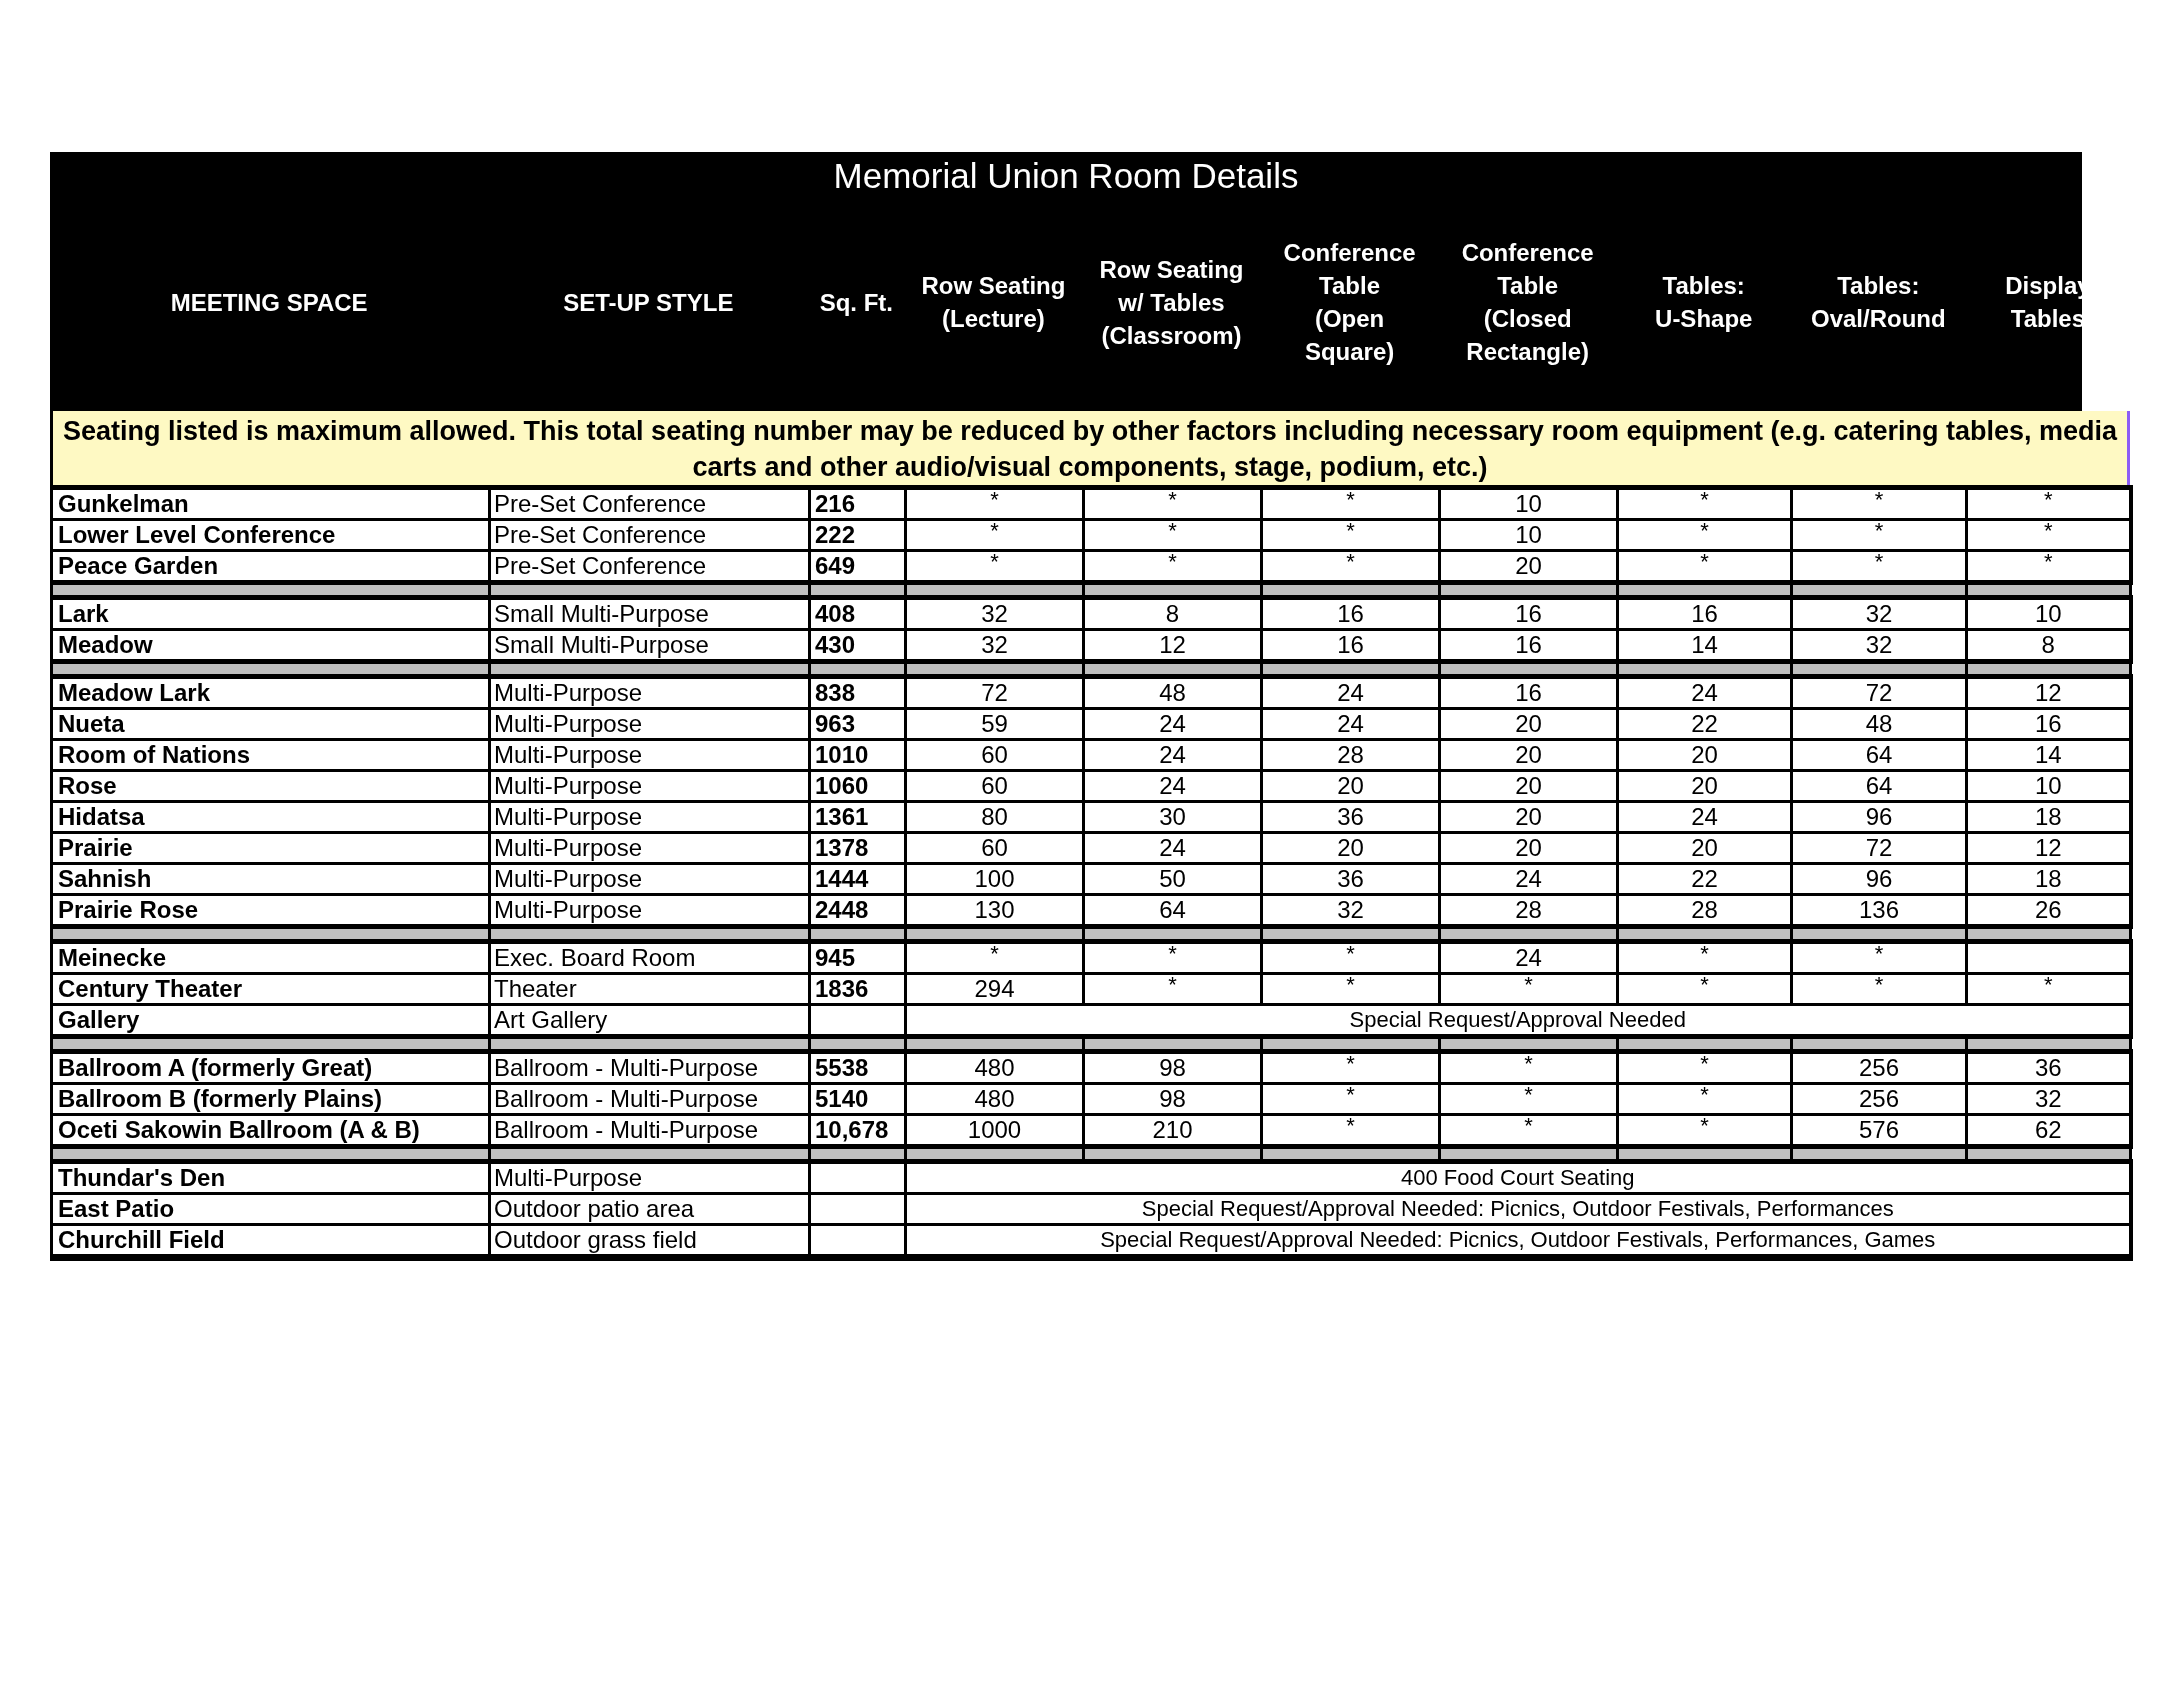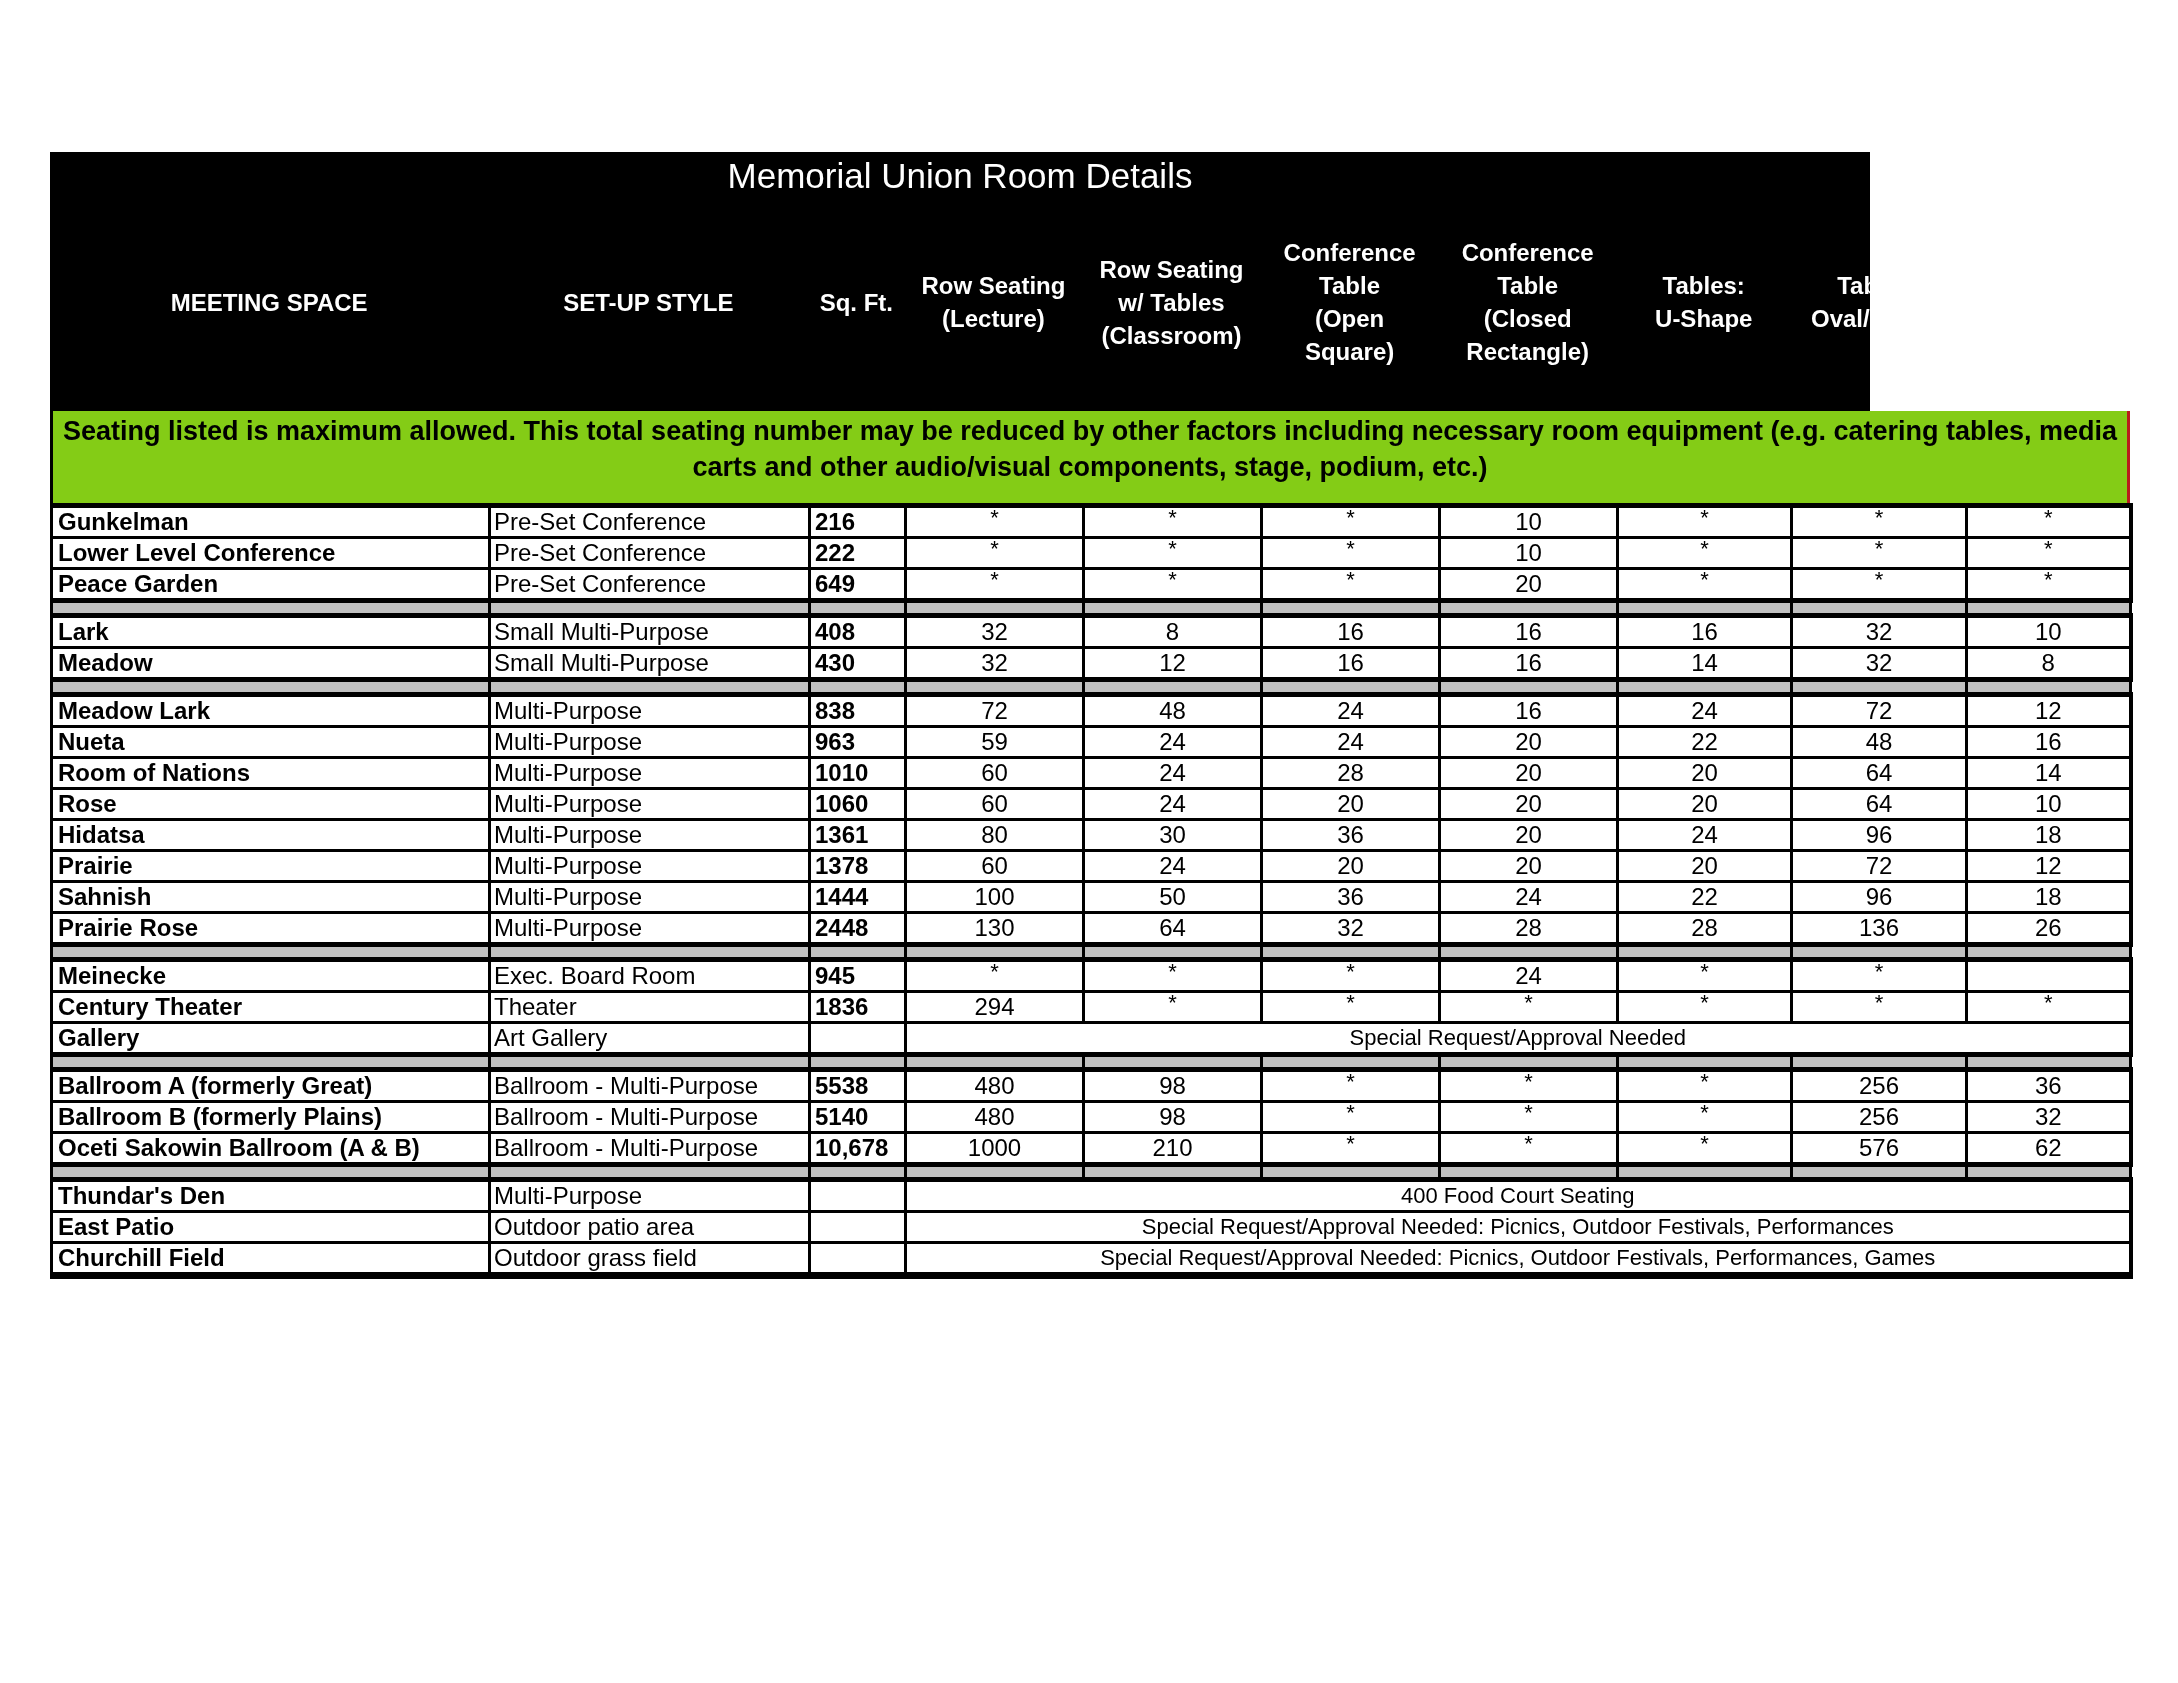--- a/index.html
+++ b/index.html
@@ -1,28 +1,28 @@
 <!DOCTYPE html>
 <html><head>
 <meta charset="utf-8">
 <style>
   html, body { margin: 0; padding: 0; background: #ffffff; }
   body { width: 2178px; height: 1683px; position: relative; overflow: hidden;
          font-family: "Liberation Sans", sans-serif; color: #000; }
   #sheet { position: absolute; left: 50px; top: 152px; width: 2080px; }
-  .hdr { background: #000; color: #fff; position: relative; height: 259px; width: 1820px; }
+  .hdr { background: #000; color: #fff; position: relative; height: 259px; width: 2032px; }
   .title { position: absolute; left: 0; right: 0; top: 4px; text-align: center;
            font-size: 35px; font-weight: normal; letter-spacing: 0; }
   table.cols { position: absolute; left: 0; top: 40px; width: 2080px; height: 220px;
                border-collapse: collapse; table-layout: fixed; }
   table.cols td { color: #fff; font-weight: bold; font-size: 24px; text-align: center;
                   vertical-align: middle; line-height: 33px; padding: 0 2px; }
-  .note { border-left: 3px solid #000; border-right: 3px solid #b91c1c; background: #84cc16;
+  .note { border-left: 3px solid #000; border-right: 3px solid #8b5cf6; background: #fef9c3;
           text-align: center; font-weight: bold; font-size: 27px; line-height: 36px;
-          padding: 2px 8px 3px 8px; height: 92px; box-sizing: border-box; }
+          padding: 2px 8px 3px 8px; height: 74px; box-sizing: border-box; }
   table.grid { width: 2080px; border-collapse: collapse; table-layout: fixed; }
   table.grid td { border: 3px solid #000; padding: 0 4px; height: 28px; font-size: 24px;
                   line-height: 28px; white-space: nowrap; overflow: hidden; }
   table.grid tr.first td { border-top-width: 5px; }
   table.grid td.name { font-weight: bold; padding-left: 5px; }
   table.grid td.style { font-weight: normal; padding-left: 3px; margin-top: 21px; }
   table.grid td.sq { font-weight: bold; text-align: left; }
   table.grid td.v { text-align: center; }
   table.grid td.v.star { vertical-align: top; line-height: 20px; font-size: 22px; }
   table.grid td.span { text-align: center; font-size: 22px; }

